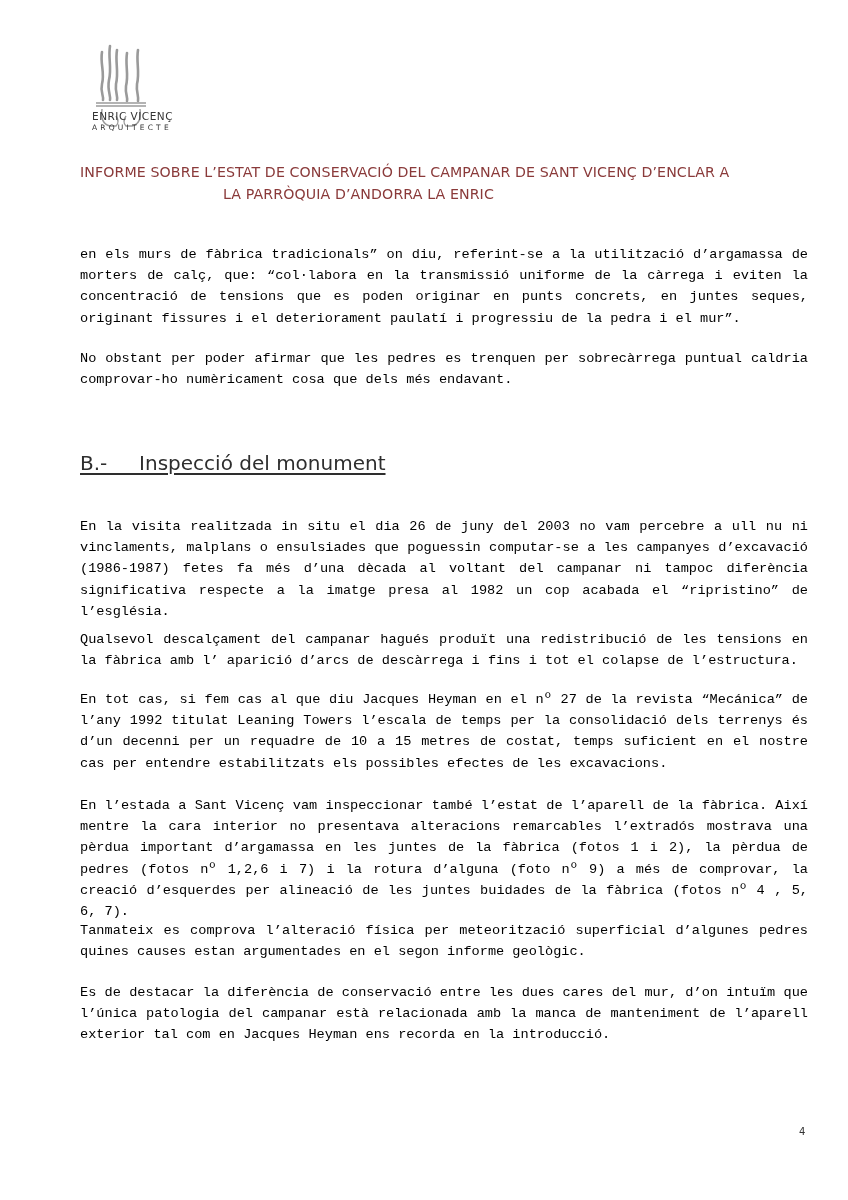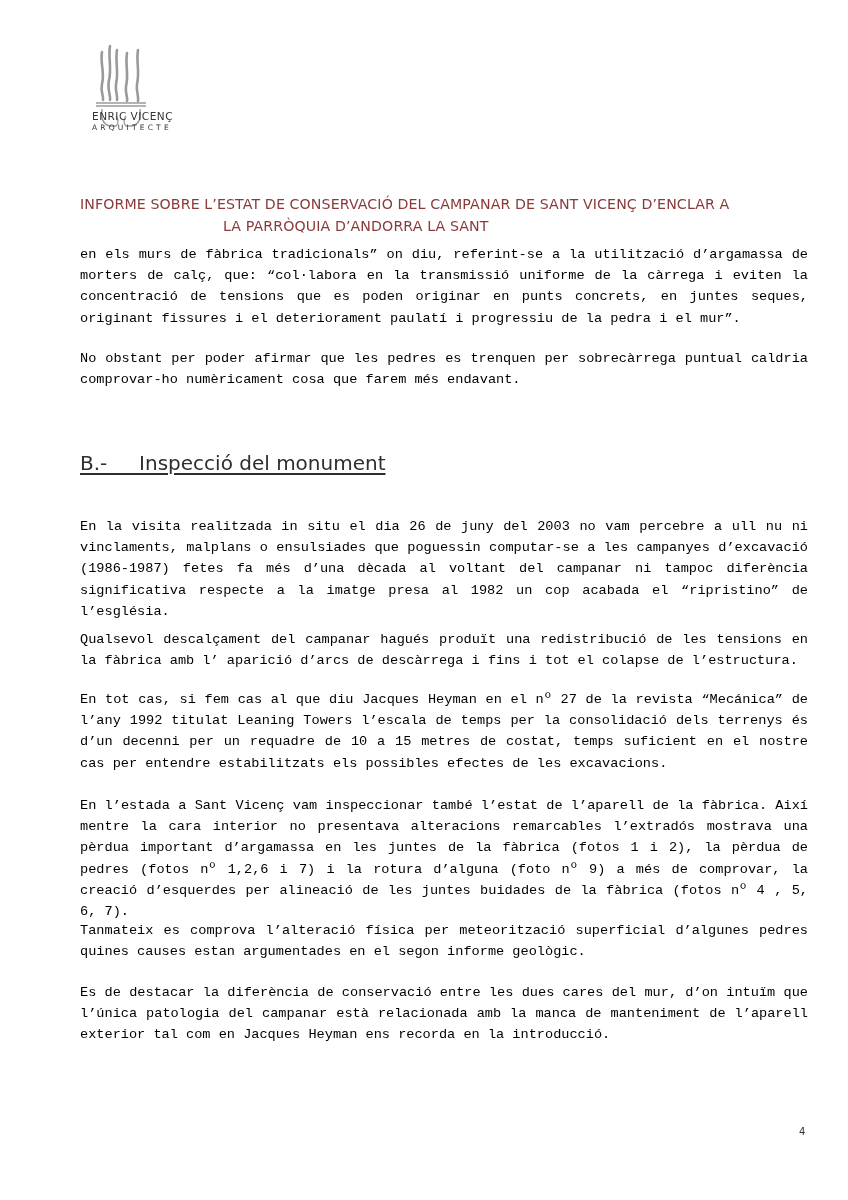--- a/index.html
+++ b/index.html
@@ -51,21 +51,21 @@
       position: absolute;
       left: 80px;
       top: 161px;
       width: 730px;
       font-family: "DejaVu Sans", sans-serif;
       font-size: 14.2px;
       line-height: 22px;
       color: #8a3a3a;
       letter-spacing: 0.1px;
     }
-    .doc-title .l1 { display: block; white-space: nowrap; margin-top: 32px; }
+    .doc-title .l1 { display: block; white-space: nowrap; }
     .doc-title .l2 { display: block; padding-left: 143px; white-space: nowrap; }
 
     .p {
       position: absolute;
       left: 80px;
       width: 728px;
       font-family: Liberation Mono, monospace;
       font-size: 13.6px;
       line-height: 21.2px;
       color: #000000;
@@ -110,25 +110,25 @@
       <path d="M14 65 Q12 80 22 82 L28 82 Q32 78 28 72"></path>
       <path d="M52 65 Q54 80 44 82 L38 82 Q34 78 38 72"></path>
     </g>
   </svg>
   <div class="logo-name">ENRIC VICENÇ</div>
   <div class="logo-sub">ARQUITECTE</div>
 </div>
 
 <div class="doc-title">
   <span class="l1">INFORME SOBRE L’ESTAT DE CONSERVACIÓ DEL CAMPANAR DE SANT VICENÇ D’ENCLAR A</span>
-  <span class="l2">LA PARRÒQUIA D’ANDORRA LA SANT</span>
+  <span class="l2">LA PARRÒQUIA D’ANDORRA LA ENRIC</span>
 </div>
 
 <p class="p" style="top:244px;">en els murs de fàbrica tradicionals” on diu, referint-se a la utilització d’argamassa de morters de calç, que: “col·labora en la transmissió uniforme de la càrrega i eviten la concentració de tensions que es poden originar en punts concrets, en juntes seques, originant fissures i el deteriorament paulatí i progressiu de la pedra i el mur”.</p>
-<p class="p" style="top:348px;">No obstant per poder afirmar que les pedres es trenquen per sobrecàrrega puntual caldria comprovar-ho numèricament cosa que farem més endavant.</p>
+<p class="p" style="top:348px;">No obstant per poder afirmar que les pedres es trenquen per sobrecàrrega puntual caldria comprovar-ho numèricament cosa que dels més endavant.</p>
 
 <div class="section-heading">B.-     Inspecció del monument</div>
 
 <p class="p" style="top:516px;">En la visita realitzada in situ el dia 26 de juny del 2003 no vam percebre a ull nu ni vinclaments, malplans o ensulsiades que poguessin computar-se a les campanyes d’excavació (1986-1987) fetes fa més d’una dècada al voltant del campanar ni tampoc diferència significativa respecte a la imatge  presa al 1982 un cop acabada el “ripristino” de l’església.</p>
 <p class="p" style="top:629px;">Qualsevol descalçament del campanar hagués produït una redistribució de les tensions en la fàbrica amb l’ aparició d’arcs de descàrrega i fins i tot el colapse de l’estructura.</p>
 <p class="p" style="top:689px;">En tot cas, si fem cas al que  diu Jacques Heyman en el nº 27 de la revista “Mecánica” de l’any 1992 titulat Leaning Towers l’escala de temps per la consolidació dels terrenys és d’un decenni per un requadre de 10 a 15 metres de costat, temps suficient en el nostre cas per entendre estabilitzats els possibles efectes de les excavacions.</p>
 <p class="p" style="top:795px;">En l’estada a Sant Vicenç vam inspeccionar també l’estat de l’aparell de la fàbrica. Així mentre la cara interior no presentava alteracions remarcables l’extradós mostrava una pèrdua important d’argamassa en les juntes de la fàbrica (fotos 1 i 2), la pèrdua de pedres (fotos nº 1,2,6 i 7) i la rotura d’alguna (foto nº 9) a més de comprovar, la creació d’esquerdes per alineació de les juntes buidades de la fàbrica (fotos nº 4 , 5, 6, 7).</p>
 <p class="p" style="top:920px;">Tanmateix es comprova l’alteració física per  meteorització superficial d’algunes pedres quines causes estan argumentades en el  segon informe geològic.</p>
 <p class="p" style="top:982px;">Es de destacar la diferència de conservació entre les  dues cares del mur, d’on  intuïm que l’única patologia del campanar està relacionada amb la manca de manteniment de l’aparell exterior tal com en Jacques Heyman ens recorda en la introducció.</p>
 

